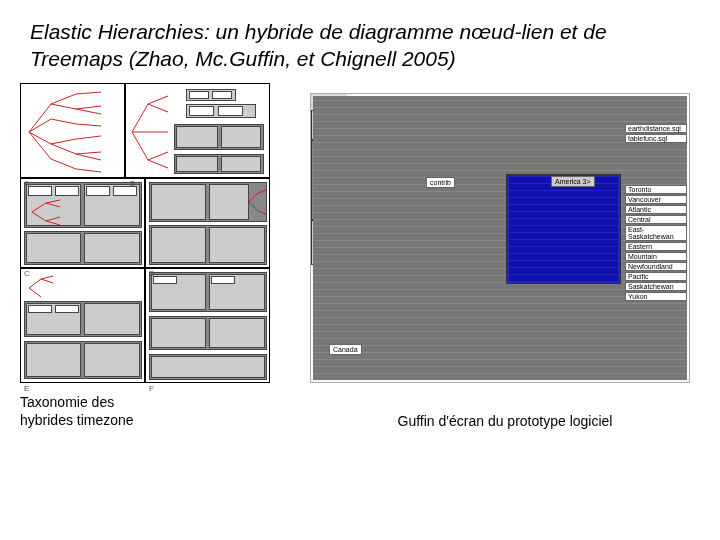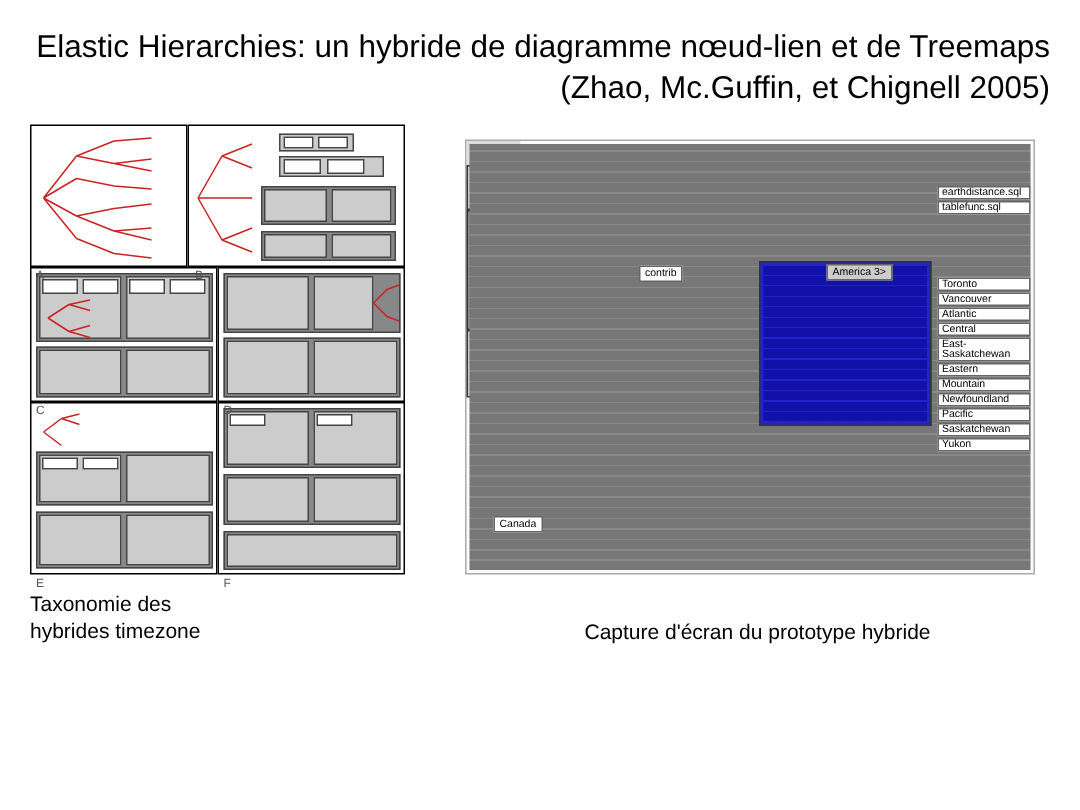--- a/index.html
+++ b/index.html
@@ -1,17 +1,17 @@
 <!DOCTYPE html>
 <html><head>
 <meta charset="utf-8">
 <style>
   * { box-sizing: border-box; margin: 0; padding: 0; }
   body { width: 720px; height: 540px; background: #fff; font-family: Arial, sans-serif; position: relative; overflow: hidden; }
-  .title { font-size: 21px; text-align: right; padding: 18px 20px 10px; line-height: 1.3; }
+  .title { font-size: 21px; text-align: left; padding: 18px 30px 10px; line-height: 1.3; font-style: italic; }
   .content { display: flex; padding: 0 20px; gap: 20px; }
   .left-panel { width: 270px; position: relative; }
   .right-panel { flex: 1; position: relative; }
   .tax-grid { width: 250px; height: 310px; position: relative; }
   .quad { position: absolute; border: 1px solid #000; background: #fff; }
   .qa { left: 0; top: 0; width: 105px; height: 95px; }
   .qb { left: 105px; top: 0; width: 145px; height: 95px; }
   .qc { left: 0; top: 95px; width: 125px; height: 90px; }
   .qd { left: 125px; top: 95px; width: 125px; height: 90px; }
   .qe { left: 0; top: 185px; width: 125px; height: 115px; }
@@ -190,15 +190,15 @@
         <div>Central</div>
         <div>East-Saskatchewan</div>
         <div>Eastern</div>
         <div>Mountain</div>
         <div>Newfoundland</div>
         <div>Pacific</div>
         <div>Saskatchewan</div>
         <div>Yukon</div>
       </div>
     </div>
-    <div class="caption-right">Capture d'écran du prototype hybride</div>
+    <div class="caption-right">Guffin d'écran du prototype logiciel</div>
   </div>
 </div>
 
 </body></html>

